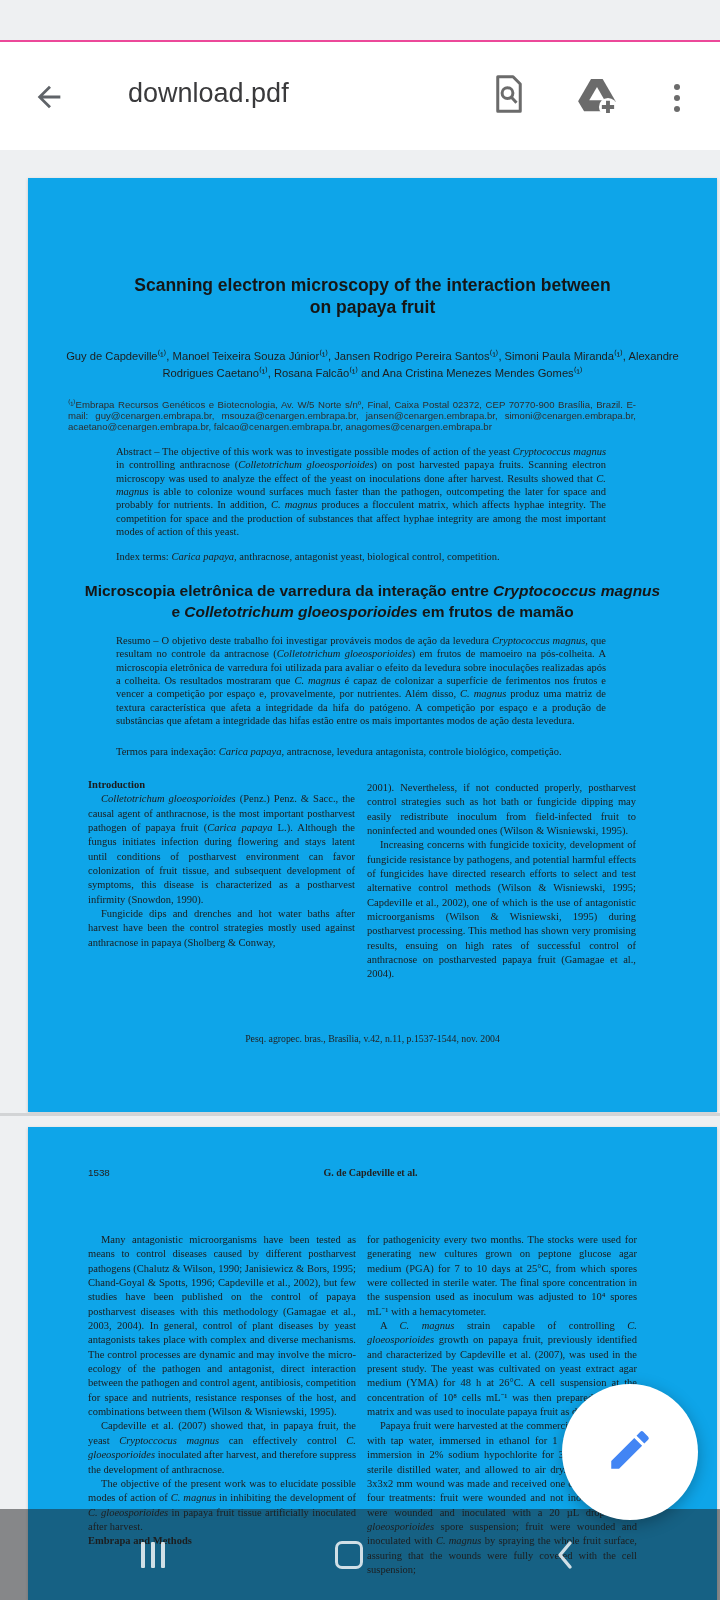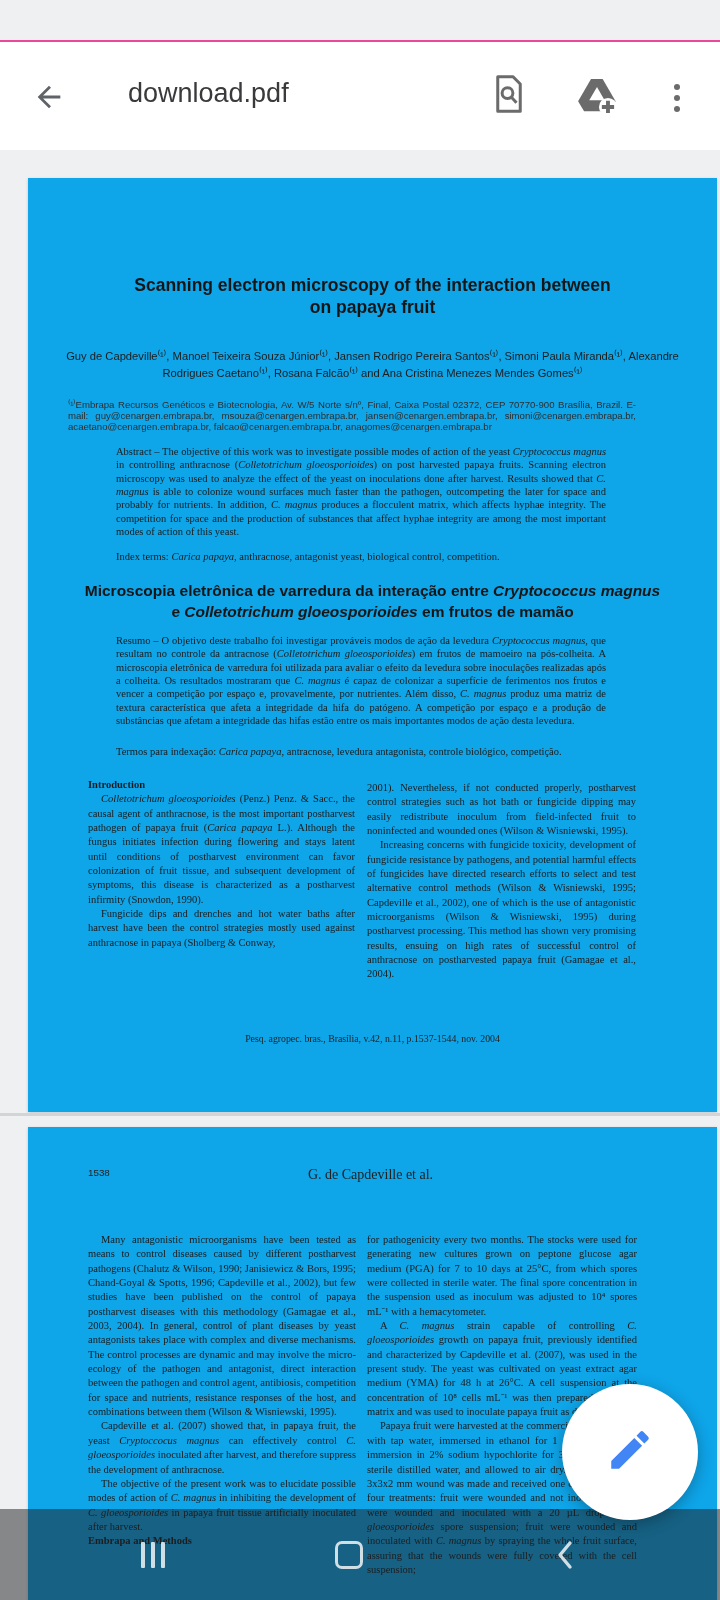--- a/index.html
+++ b/index.html
@@ -54,21 +54,21 @@
               line-height:14.35px;text-align:justify;color:#1c1c1c;}
   .ind{text-indent:13px;}
   .sec-head{font-family:"Liberation Serif",serif;font-weight:bold;font-size:11.5px;
             text-align:center;color:#151515;margin:0 0 11px 0;}
   .mm-head{margin:14px 0 0 0;}
   .footer-cite{position:absolute;top:855px;left:0;right:0;text-align:center;
                font-family:"Liberation Serif",serif;font-size:9.8px;color:#222;}
   .p2-pagenum{position:absolute;top:40px;left:60px;font-family:Liberation Sans, sans-serif;
               font-size:9.8px;color:#222;}
   .p2-runhead{position:absolute;top:40px;left:0;right:4px;text-align:center;
-              font-family:"Liberation Serif",serif;font-size:14px;color:#222;}
+              font-family:"Liberation Serif",serif;font-size:10px;color:#222;font-weight:bold;}
   
   .nav-overlay{position:absolute;left:0;top:1509px;width:720px;height:91px;
                background:rgba(30,30,32,.5);z-index:5;}
   .nav-btn{position:absolute;top:0;height:91px;display:flex;align-items:center;
            justify-content:center;cursor:pointer;}
   .nav-recents{left:113px;width:80px;gap:6px;}
   .nav-recents i{width:4px;height:26px;background:rgba(255,255,255,.8);border-radius:1px;}
   .nav-home{left:309px;width:80px;}
   .nav-home i{display:block;width:22px;height:22px;border:3px solid rgba(255,255,255,.8);
               border-radius:7px;}

